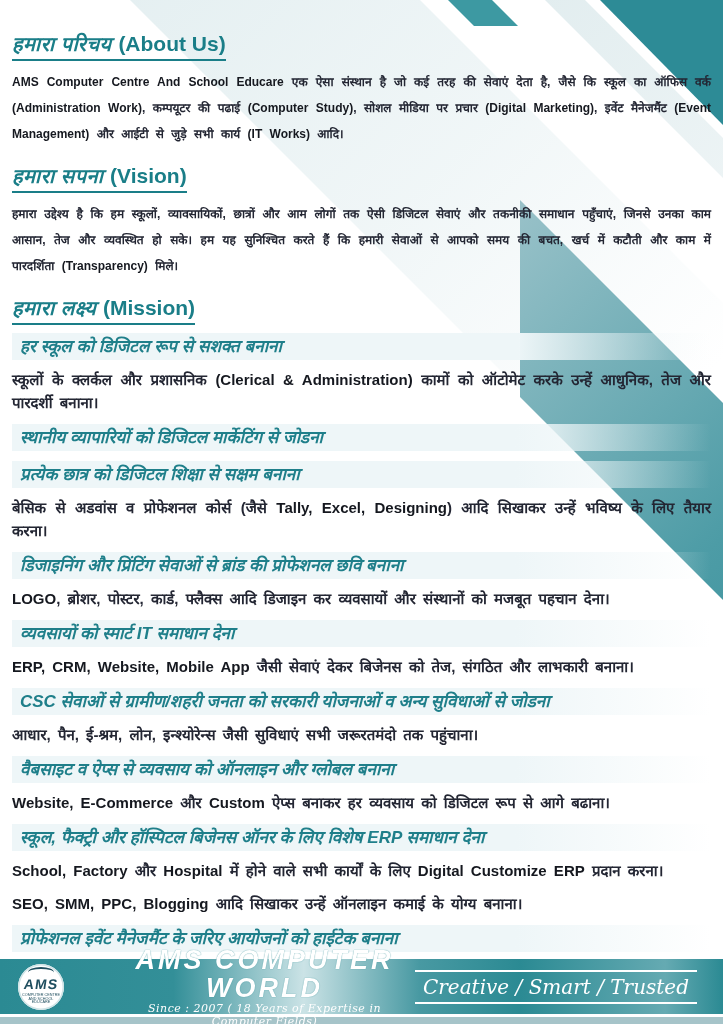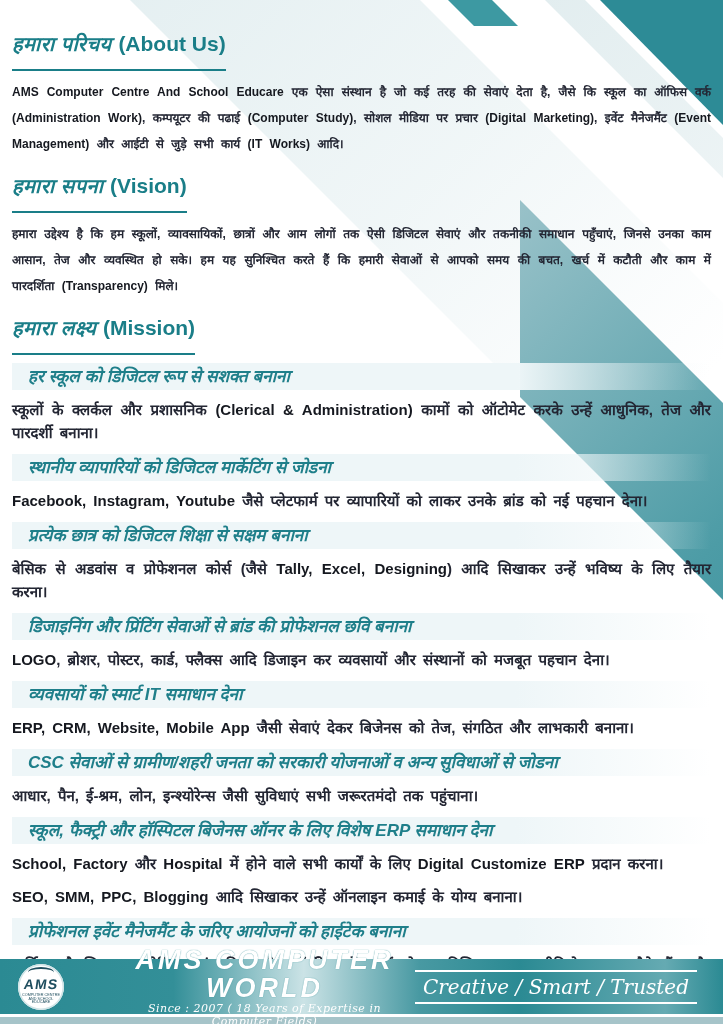--- a/index.html
+++ b/index.html
@@ -29,36 +29,36 @@
   }
   .s-big{
     clip-path:polygon(520px 200px,723px 403px,723px 600px,520px 397px);
     background:linear-gradient(135deg,#dcebee 0%,#9cc3ca 40%,#4d9ca6 72%,#2d8b96 95%);
   }
   
   .content{position:relative;z-index:1;padding:30px 12px 0 12px;}
   .sec{margin:0 0 15px 0;}
   .sec-h{
     margin:0 0 8px 0;width:max-content;
-    border-bottom:2.5px solid #1a7e88;padding-bottom:12px;
+    border-bottom:2.5px solid #1a7e88;padding-bottom:2px;
     color:#1a7e88;line-height:26px;
   }
   .h-hi{font-size:20px;font-weight:700;font-style:italic;letter-spacing:.5px;}
   .h-en{font-size:21px;font-weight:700;}
   .body-p{
     margin:4px 0 0 0;color:#232633;font-size:12px;line-height:26px;
     text-align:justify;word-spacing:4px;font-weight:600;
   }
   .seg-b{font-weight:700;color:#15181f;font-family:"Liberation Sans",sans-serif;}
   
   .mi{margin:0 0 10px 0;}
   .mi-title{
     color:#1f7f8a;font-weight:700;font-style:italic;font-size:17px;line-height:23px;
     background:linear-gradient(90deg,#eef6f8 0%,#eef6f8 72%,rgba(238,246,248,0) 100%);
-    padding:2px 16px;
+    padding:2px 8px;
   }
   .mi-body{
     color:#232633;font-size:15px;line-height:23px;text-align:justify;
     word-spacing:3px;font-weight:600;margin-top:8px;
   }
   
   .footer{position:absolute;left:0;right:0;bottom:0;z-index:2;}
   .footer-band{
     height:55px;margin-bottom:3px;
     background:linear-gradient(90deg,#2b8a93 0%,#338f98 24%,#cbe3e6 42%,#4899a2 58%,#2b8a93 72%,#65aab2 92%,#2b8a93 100%);
@@ -126,21 +126,20 @@
         <span class="h-en">(Mission)</span>
       </h2>
       <div id="mission-items">
   <div class="mi">
     <div class="mi-title">हर स्कूल को डिजिटल रूप से सशक्त बनाना</div>
     <div class="mi-body"><span>स्कूलों के क्लर्कल और प्रशासनिक </span><span class="seg-b">(Clerical &amp; Administration)</span><span> कामों को ऑटोमेट करके उन्हें आधुनिक, तेज और पारदर्शी बनाना।</span></div>
   </div>
 
   <div class="mi">
     <div class="mi-title">स्थानीय व्यापारियों को डिजिटल मार्केटिंग से जोडना</div>
-    <div class="mi-body"><span class="seg-b">Facebook, Instagram, Youtube</span><span> जैसे प्लेटफार्म पर व्यापारियों को लाकर उनके ब्रांड को नई पहचान देना।</span></div>
   </div>
 
   <div class="mi">
     <div class="mi-title">प्रत्येक छात्र को डिजिटल शिक्षा से सक्षम बनाना</div>
     <div class="mi-body"><span>बेसिक से अडवांस व प्रोफेशनल कोर्स (जैसे </span><span class="seg-b">Tally, Excel, Designing</span><span>) आदि सिखाकर उन्हें भविष्य के लिए तैयार करना।</span></div>
   </div>
 
   <div class="mi">
     <div class="mi-title">डिजाइनिंग और प्रिंटिंग सेवाओं से ब्रांड की प्रोफेशनल छवि बनाना</div>
     <div class="mi-body"><span class="seg-b">LOGO</span><span>, ब्रोशर, पोस्टर, कार्ड, फ्लैक्स आदि डिजाइन कर व्यवसायों और संस्थानों को मजबूत पहचान देना।</span></div>
@@ -149,20 +148,24 @@
   <div class="mi">
     <div class="mi-title">व्यवसायों को स्मार्ट IT समाधान देना</div>
     <div class="mi-body"><span class="seg-b">ERP, CRM, Website, Mobile App</span><span> जैसी सेवाएं देकर बिजेनस को तेज, संगठित और लाभकारी बनाना।</span></div>
   </div>
 
   <div class="mi">
     <div class="mi-title">CSC सेवाओं से ग्रामीण/शहरी जनता को सरकारी योजनाओं व अन्य सुविधाओं से जोडना</div>
     <div class="mi-body"><span>आधार, पैन, ई-श्रम, लोन, इन्श्योरेन्स जैसी सुविधाएं सभी जरूरतमंदो तक पहुंचाना।</span></div>
   </div>
 
+  <div class="mi">
+    <div class="mi-title">वैबसाइट व ऐप्स से व्यवसाय को ऑनलाइन और ग्लोबल बनाना</div>
+    <div class="mi-body"><span class="seg-b">Website, E-Commerce</span><span> और </span><span class="seg-b">Custom</span><span> ऐप्स बनाकर हर व्यवसाय को डिजिटल रूप से आगे बढाना।</span></div>
+  </div>
 
   <div class="mi">
     <div class="mi-title">स्कूल, फैक्ट्री और हॉस्पिटल बिजेनस ऑनर के लिए विशेष ERP समाधान देना</div>
     <div class="mi-body"><span class="seg-b">School, Factory</span><span> और </span><span class="seg-b">Hospital</span><span> में होने वाले सभी कार्यों के लिए </span><span class="seg-b">Digital Customize ERP</span><span> प्रदान करना।</span></div>
   </div>
 
   <div class="mi">
     <div class="mi-body"><span class="seg-b">SEO, SMM, PPC, Blogging</span><span> आदि सिखाकर उन्हें ऑनलाइन कमाई के योग्य बनाना।</span></div>
   </div>
 

